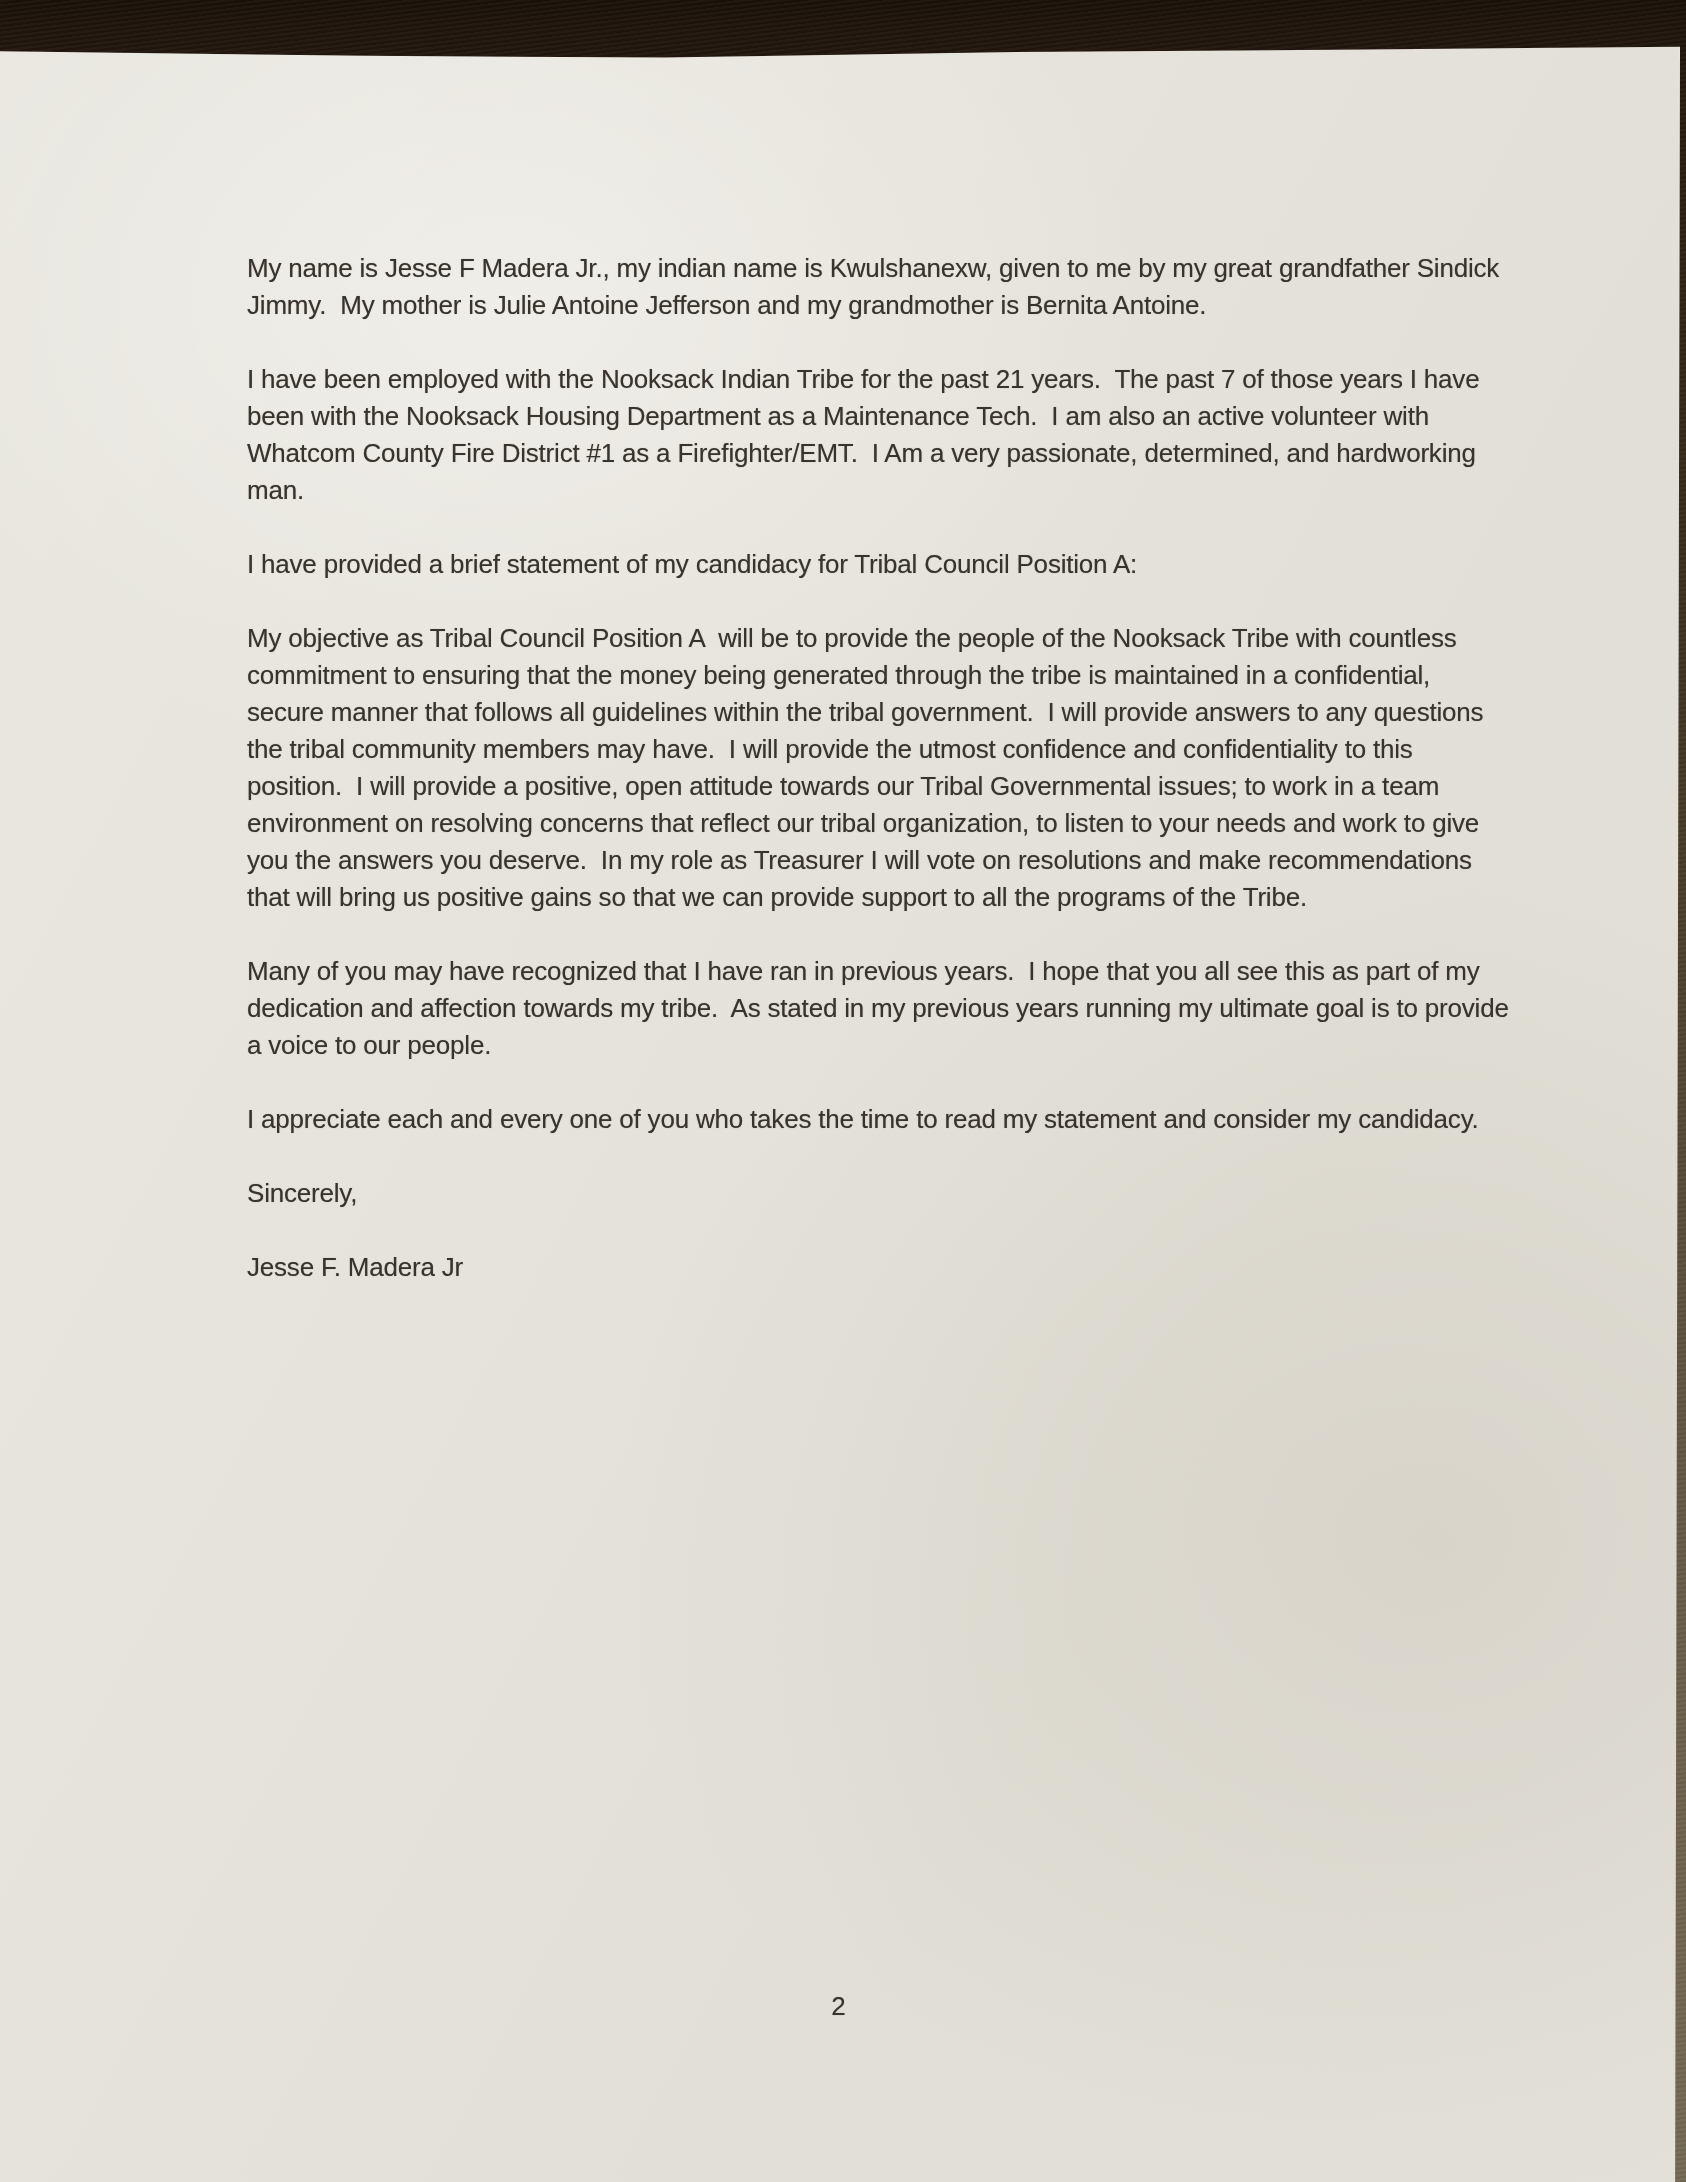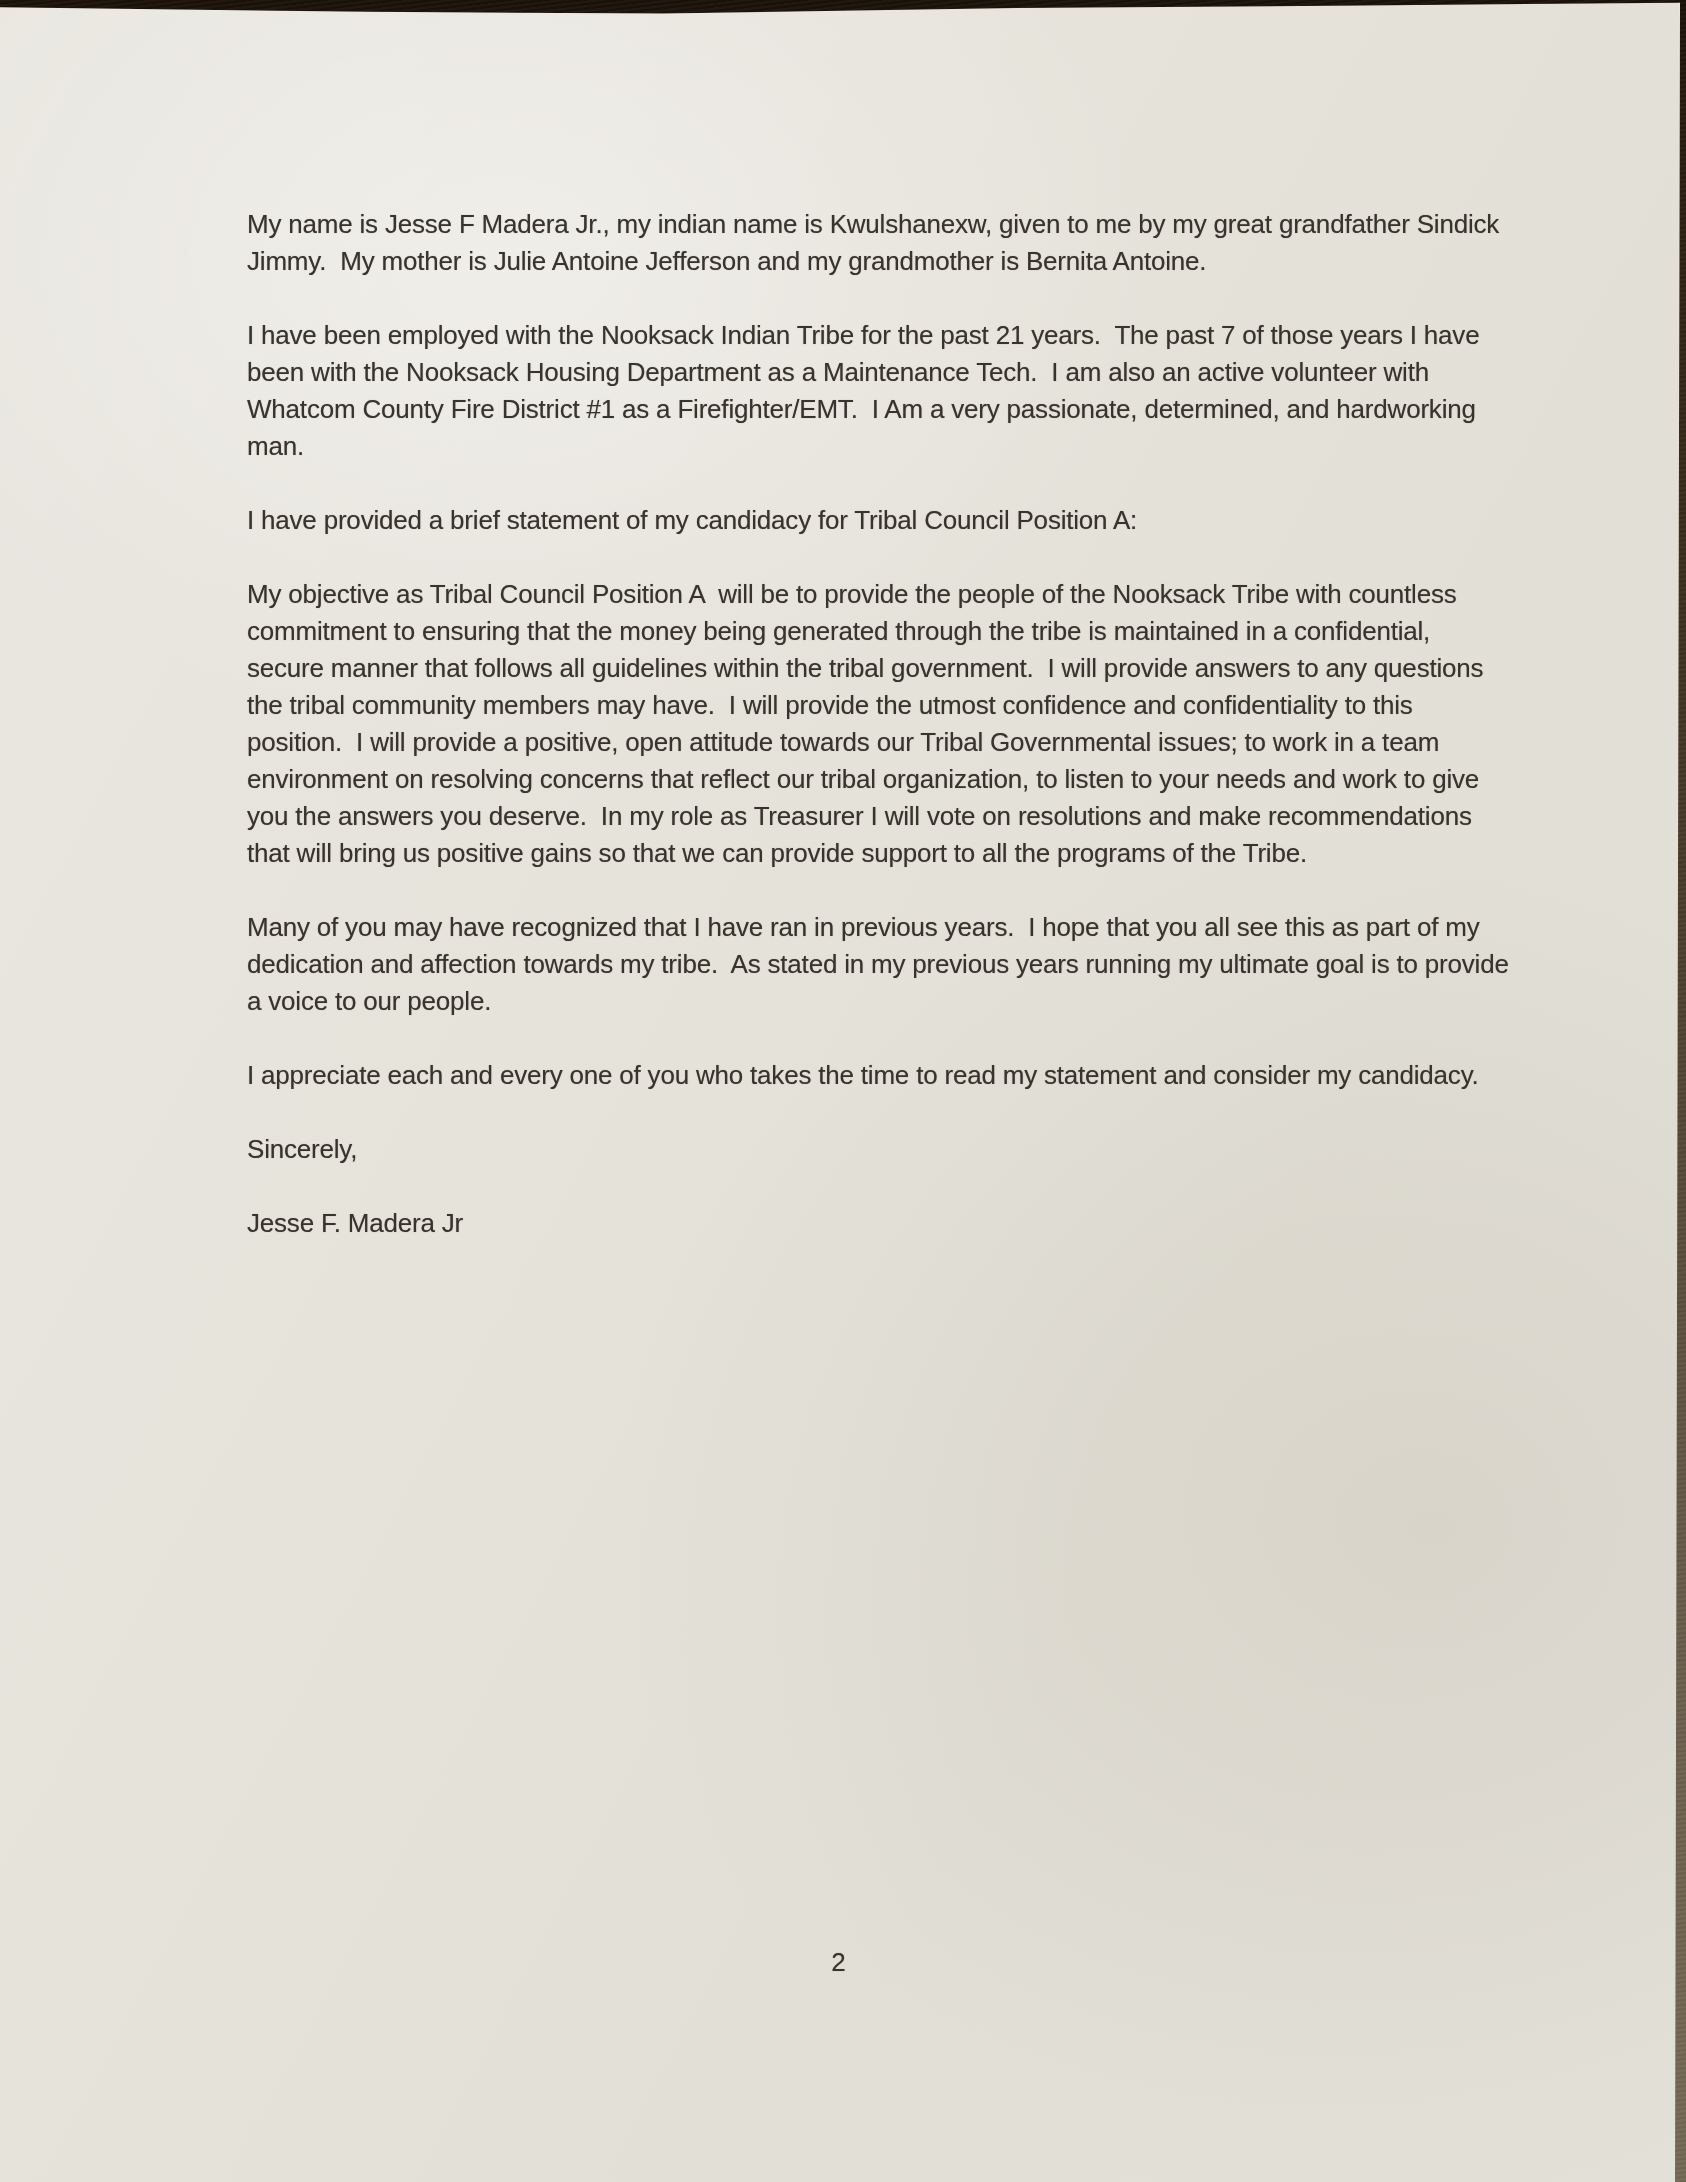--- a/index.html
+++ b/index.html
@@ -43,20 +43,21 @@
     clip-path: polygon(
       0px 7.3px, 364px 11.8px, 664px 13.6px, 1000px 8.2px,
       1364px 5.5px, 1680px 2.7px, 1675px 2183px, 0px 2183px);
     background:
       
       linear-gradient(270deg, rgba(248,246,240,0.95) 0px, rgba(248,246,240,0) 8.2px),
       
       radial-gradient(1091px 818px at 30% 12%, rgba(255,255,255,0.35), rgba(255,255,255,0) 60%),
       radial-gradient(1273px 1091px at 85% 70%, rgba(120,110,90,0.10), rgba(120,110,90,0) 65%),
       linear-gradient(118deg, #e9e7e0 0%, #e6e3db 38%, #e2dfd6 68%, #e4e1d9 100%);
+    margin-top: 44px;
   }
   .content {
     position: absolute;
     left: 247px;
     top: 206px;
     width: 1266px;
     font-size: 26px;
     line-height: 37px;
     letter-spacing: -0.2px;
     color: #38342d;

